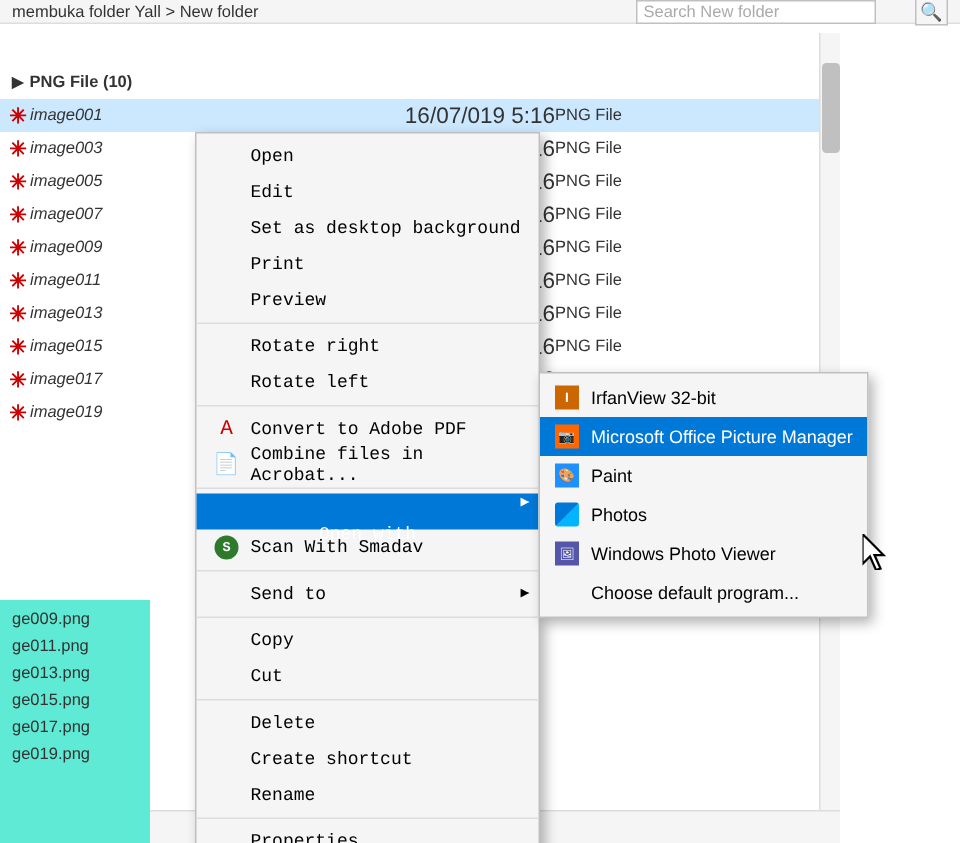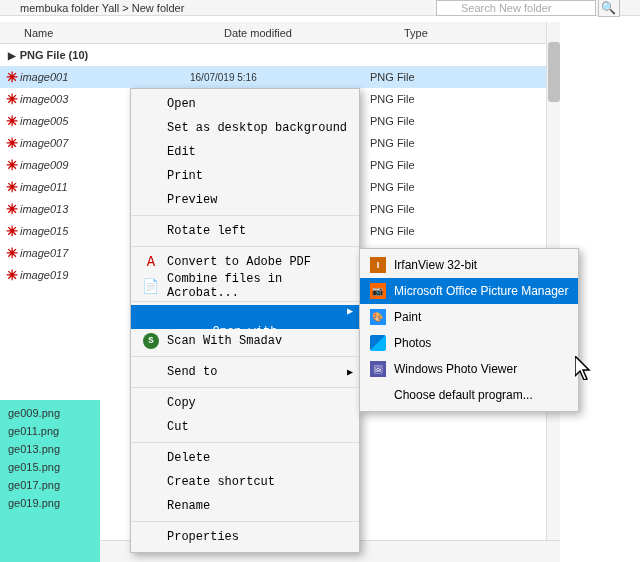--- a/index.html
+++ b/index.html
@@ -65,21 +65,21 @@
       height: 22px;
       padding-left: 4px;
       font-size: 11px;
       color: #333;
       cursor: default;
     }
     .file-row.selected {
       background: #cce8ff;
     }
     .file-row .file-name { width: 170px; overflow: hidden; text-overflow: ellipsis; white-space: nowrap; font-style: italic; }
-    .file-row .file-date { width: 180px; font-size: 10px; }
+    .file-row .file-date { width: 180px; font-size: 15px; text-align: right; }
     .file-row .file-type { width: 120px; font-size: 11px; }
 
     
     .png-icon {
       width: 16px;
       height: 16px;
       display: inline-flex;
       align-items: center;
       justify-content: center;
       font-size: 14px;
@@ -292,46 +292,42 @@
     .breadcrumb-area {
       position: absolute;
       top: 0;
       left: 0;
       right: 0;
       height: 16px;
       background: #f5f5f5;
       border-bottom: 1px solid #ddd;
       display: flex;
       align-items: center;
-      padding: 0 20px;
+      padding: 0 8px;
       font-size: 11px;
       color: #333;
+      gap: 24px;
     }
   </style>
 </head>
 <body>
 
 <div class="explorer-bg">
 
   <div class="breadcrumb-area">
     <span>membuka folder Yall &gt; New folder</span>
     <div style="flex:1"></div>
     <div style="border:1px solid #c0c0c0; background:#fff; width:160px; height:16px; display:flex; align-items:center; padding: 0 4px; font-size:11px; color:#aaa;">
-      <span style="color:#aaa;margin-left:20px;">Search New folder</span>
+      <span style="color:#aaa;">Search New folder</span>
     </div>
     <div style="width:22px; height:18px; border:1px solid #c0c0c0; background:#f5f5f5; display:flex; align-items:center; justify-content:center; margin-left:2px;">
       <span style="font-size:12px;">🔍</span>
     </div>
   </div>
 
-  <div class="col-headers">
-    <div class="col-name">Name</div>
-    <div class="col-date">Date modified</div>
-    <div class="col-type">Type</div>
-  </div>
 
   <div class="file-list">
 
     <div class="file-group-header">
       <span class="arrow">▶</span>
       <span>PNG File (10)</span>
     </div>
 
     <div class="file-row selected">
       <span class="png-icon">✳</span>
@@ -414,35 +410,39 @@
 
 </div>
 
 <div class="context-menu">
   <div class="menu-item">
     <span class="menu-icon"></span>
     <span>Open</span>
   </div>
   <div class="menu-item">
     <span class="menu-icon"></span>
+    <span>Edit</span>
+  </div>
+  <div class="menu-item">
+    <span class="menu-icon"></span>
     <span>Set as desktop background</span>
   </div>
   <div class="menu-item">
     <span class="menu-icon"></span>
-    <span>Edit</span>
-  </div>
-  <div class="menu-item">
-    <span class="menu-icon"></span>
     <span>Print</span>
   </div>
   <div class="menu-item">
     <span class="menu-icon"></span>
     <span>Preview</span>
   </div>
   <div class="menu-separator"></div>
+  <div class="menu-item">
+    <span class="menu-icon"></span>
+    <span>Rotate right</span>
+  </div>
   <div class="menu-item">
     <span class="menu-icon"></span>
     <span>Rotate left</span>
   </div>
   <div class="menu-separator"></div>
   <div class="menu-item">
     <span class="menu-icon" style="font-size:14px; color:#cc0000;">A</span>
     <span>Convert to Adobe PDF</span>
   </div>
   <div class="menu-item">

